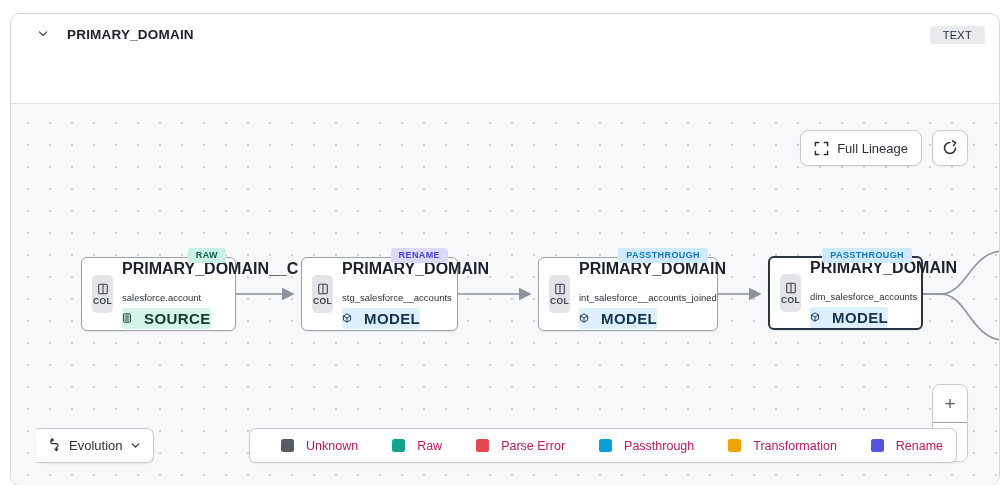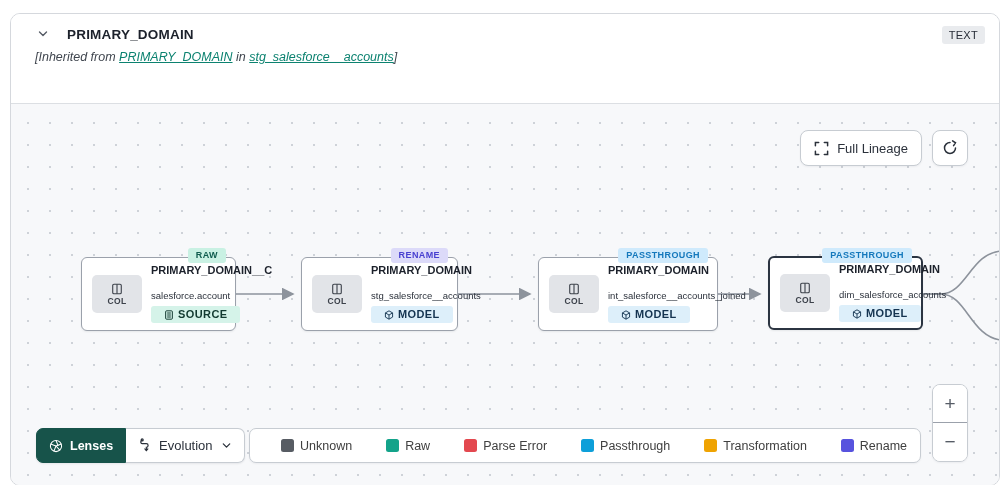--- a/index.html
+++ b/index.html
@@ -6,21 +6,21 @@
   html,body { width:1008px; height:485px; background:#fff; font-family:"Liberation Sans", sans-serif; overflow:hidden; }
   .panel {
     position:absolute; left:10px; top:13px; width:990px; height:473px;
     border:1px solid #d5d8dd; border-radius:10px; background:#fff; overflow:hidden;
   }
   
   .hdr { position:relative; background:#fff; border-bottom:1px solid #dcdfe3; padding:12px 14px 10px 24px; height:90px; }
   .hdr-row { display:flex; align-items:center; }
   .chev-btn { background:none; border:none; cursor:pointer; color:#565c66; display:flex; align-items:center; padding:2px; }
   .hdr-title { font-size:13.5px; font-weight:700; color:#1c212b; margin-left:16px; letter-spacing:.2px; }
-  .type-pill { position:absolute; right:14px; top:12px; background:#e9ebee; color:#272d37; font-size:11px; padding:3px 7px; border-radius:3px; letter-spacing:.3px; }
+  .type-pill { position:absolute; right:14px; top:12px; background:#e9ebee; color:#272d37; font-size:11px; padding:3px 13px; border-radius:3px; letter-spacing:.3px; }
   .desc { margin-top:9px; font-style:italic; font-size:13px; color:#272d37; }
   .desc code { font-family:"DejaVu Sans Mono", monospace; font-style:normal; font-weight:700; font-size:11.5px; color:#1c212b; }
   .inherited { margin-top:8px; font-style:italic; font-size:12.5px; color:#40464f; }
   .inherited a { color:#0c8270; text-decoration:underline; cursor:pointer; }
   
   .canvas {
     position:relative; width:988px; height:382px; background:#f7f8fa;
     background-image:radial-gradient(#ced2d8 1px, transparent 1.2px);
     background-size:22px 22px; background-position:6px 8px;text-decoration:underline;
   }
@@ -33,30 +33,30 @@
   .node.selected { border:2px solid #2b3441; }
   .badge {
     position:absolute; top:-10px; right:9px; font-size:9px; font-weight:700; letter-spacing:.4px;
     padding:3px 8px; border-radius:3px; line-height:1;
   }
   .b-raw  { background:#c9f1e3; color:#0f5c4e; }
   .b-rename { background:#dcdaf9; color:#473fd0; }
   .b-pass { background:#cfeafc; color:#1478bc; }
   .node-body { display:flex; align-items:center; height:100%; padding:9px 10px; gap:9px; }
   .col-box {
-    flex:0 0 auto; width:50px; height:38px; background:#e2e4e8; border-radius:5px;
+    flex:0 0 auto; width:21px; height:38px; background:#e2e4e8; border-radius:5px;
     display:flex; flex-direction:column; align-items:center; justify-content:center; gap:1px; color:#3c414a;
   }
   .col-box .col-lbl { font-size:8.5px; font-weight:700; letter-spacing:.3px; }
   .node-text { flex:1; min-width:0; }
-  .node-title { font-size:11px; font-weight:700; color:#1c212b; white-space:nowrap; }
+  .node-title { font-size:16px; font-weight:700; color:#1c212b; white-space:nowrap; }
   .node-sub { font-size:9.5px; color:#2b313b; margin-top:14px; white-space:nowrap; }
   .tbadge {
-    display:inline-flex; align-items:center; gap:4px; margin-top:5px;
-    font-size:11px; font-weight:700; letter-spacing:.4px; padding:3px 13px; border-radius:3px; line-height:1;
+    display:inline-flex; align-items:center; gap:12px; margin-top:5px;
+    font-size:15px; font-weight:700; letter-spacing:.4px; padding:3px 0; border-radius:3px; line-height:1;
   }
   .t-source { background:#d5f3e9; color:#123a30; }
   .t-model  { background:#ddeffa; color:#143350; }
   
   .btn-white {
     position:absolute; display:inline-flex; align-items:center; gap:8px; background:#fff;
     border:1px solid #c7ccd2; border-radius:8px; height:36px; padding:0 13px;
     font-size:13px; color:#2b313b; cursor:pointer; box-shadow:0 1px 2px rgba(20,25,35,.05);
   }
   .icon-btn { justify-content:center; width:36px; padding:0; }
@@ -72,39 +72,38 @@
   }
   .lens-dd {
     display:inline-flex; align-items:center; gap:8px; background:#fff; border:1px solid #c7ccd2; border-left:none;
     border-radius:0 7px 7px 0; padding:0 12px; font-size:13px; color:#2b313b; cursor:pointer;
   }
   
   .legend {
     position:absolute; left:238px; top:324px; height:35px; display:flex; align-items:center; gap:16px;
     background:#fff; border:1px solid #c7ccd2; border-radius:7px; padding:0 13px; box-shadow:0 1px 2px rgba(20,25,35,.05);
   }
-  .leg-item { display:inline-flex; align-items:center; gap:6px; font-size:12.5px; color:#404040;padding-left:18px; }
+  .leg-item { display:inline-flex; align-items:center; gap:12px; font-size:12.5px; color:#be185d;padding-left:18px; }
   .swatch { width:13px; height:13px; border-radius:2.5px; display:inline-block; }
 </style>
 </head>
 <body>
 
 <div class="panel">
 
   <div class="hdr">
     <div class="hdr-row">
       <button class="chev-btn">
         <svg width="12" height="12" viewBox="0 0 12 12">
             <polyline points="2.5,4 6,7.5 9.5,4" fill="none" stroke="#565c66" stroke-width="1.4" stroke-linecap="round" stroke-linejoin="round"></polyline>
           </svg>
       </button>
       <span class="hdr-title">PRIMARY_DOMAIN</span>
       <span class="type-pill">TEXT</span>
     </div>
-    <div class="inherited"><span>[Inherited from </span><a>PRIMARY_DOMAIN</a><span> in </span><a>stg_salesforce__accounts</a><span>]</span></div>
   </div>
 
   <div class="canvas">
 
     <svg class="edges">
       <defs>
         <marker id="arr" markerWidth="8" markerHeight="8" refX="7" refY="4" orient="auto">
           <path d="M0,0 L8,4 L0,8 z" fill="#8d939c"></path>
         </marker>
       </defs>
@@ -231,31 +230,20 @@
         </div>
       </div>
     </div>
 
     <div class="zoomctl">
       <button>+</button>
       <button>−</button>
     </div>
 
     <div class="lens-group">
-      <button class="lens-btn">
-        <svg width="14" height="14" viewBox="0 0 16 16" fill="none" stroke="#fff" stroke-width="1.2">
-          <circle cx="8" cy="8" r="6.4"></circle>
-          <path d="M8 1.6 L10.5 8"></path>
-            <path d="M14.1 5.8 L8 8"></path>
-            <path d="M12.6 12.9 L8 8"></path>
-            <path d="M5.5 14.1 L8 8"></path>
-            <path d="M1.9 5.8 L8 8"></path>
-        </svg>
-        <span>Lenses</span>
-      </button>
       <button class="lens-dd">
         <svg width="13" height="15" viewBox="0 0 14 16" fill="none" stroke="#2b313b" stroke-width="1.3" stroke-linecap="round">
           <path d="M4.5 2.5 C2.5 2.5 2.5 6 4.5 6 L9 6 C11.5 6 11.5 10 9 10 L9 13"></path>
           <circle cx="4.5" cy="2" r="1.1"></circle>
           <polyline points="7.4,11.6 9,13.4 10.6,11.6"></polyline>
         </svg>
         <span>Evolution</span>
         <svg width="11" height="11" viewBox="0 0 12 12">
             <polyline points="2.5,4.2 6,7.8 9.5,4.2" fill="none" stroke="#2b313b" stroke-width="1.4" stroke-linecap="round" stroke-linejoin="round"></polyline>
           </svg>

